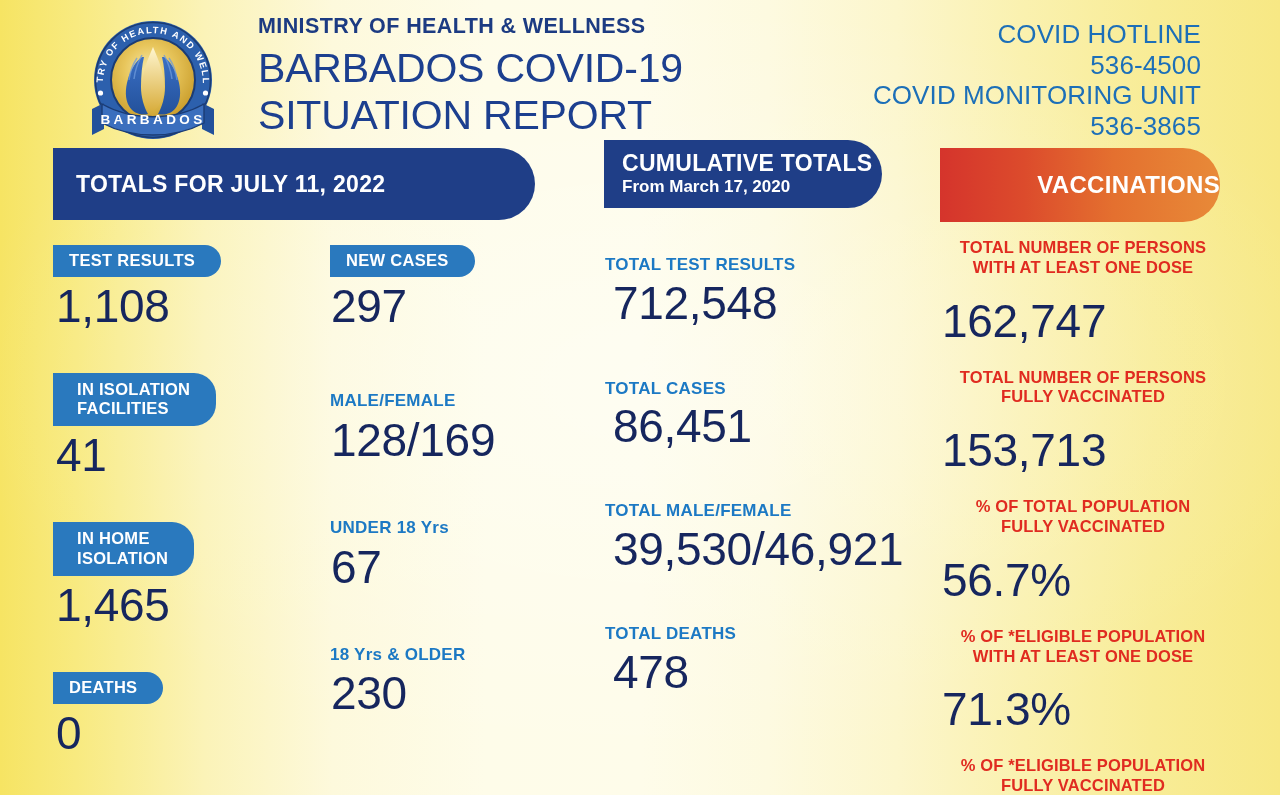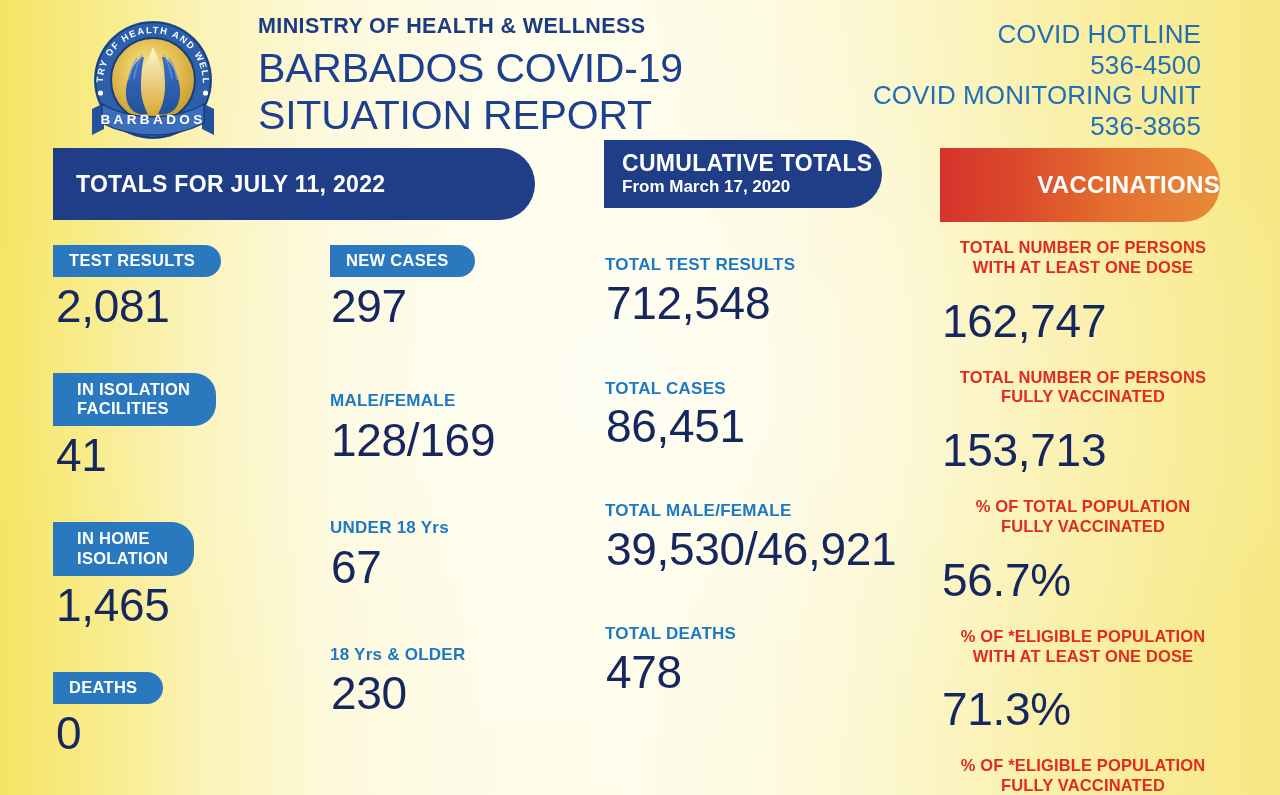--- a/index.html
+++ b/index.html
@@ -165,21 +165,21 @@
   #c1 { position: absolute; left: 53px; top: 245px; width: 250px; }
   #c1 .stat-item { margin-bottom: 0; }
   #c1 .value { margin-top: 6px; margin-left: 3px; }
 
   
   #c2 { position: absolute; left: 330px; top: 245px; width: 260px; }
   #c2 .value { margin-top: 6px; margin-left: 1px; }
 
   
   #c3 { position: absolute; left: 605px; top: 255px; width: 320px; }
-  #c3 .value { margin-top: 5px; margin-left: 1px; }
+  #c3 .value { margin-top: 5px; margin-left: 8px; }
 
   
   #c4 { position: absolute; left: 938px; top: 238px; width: 290px; }
   #c4 .value { margin-top: 20px; margin-left: 4px; }
 
   .gap-a { height: 44px; }
 </style>
 </head>
 <body>
 
@@ -262,21 +262,21 @@
   </div>
 
   <div class="banner" id="banner-vacc">
     <div class="banner-title">VACCINATIONS</div>
   </div>
 
   <div id="c1">
 
     <div class="stat-item">
       <div class="pill">TEST RESULTS</div>
-      <div class="value">2,081</div>
+      <div class="value">1,108</div>
     </div>
 
     <div class="gap-a"></div>
 
     <div class="stat-item">
       <div class="pill two-line">
         <span>IN ISOLATION</span><br>
         <span>FACILITIES</span>
       </div>
       <div class="value">41</div>

